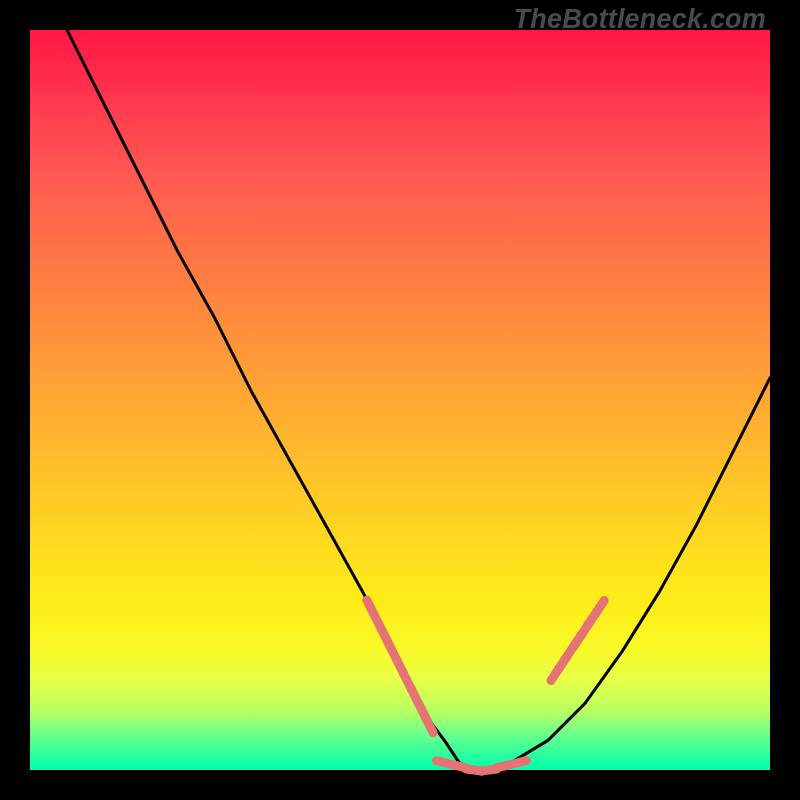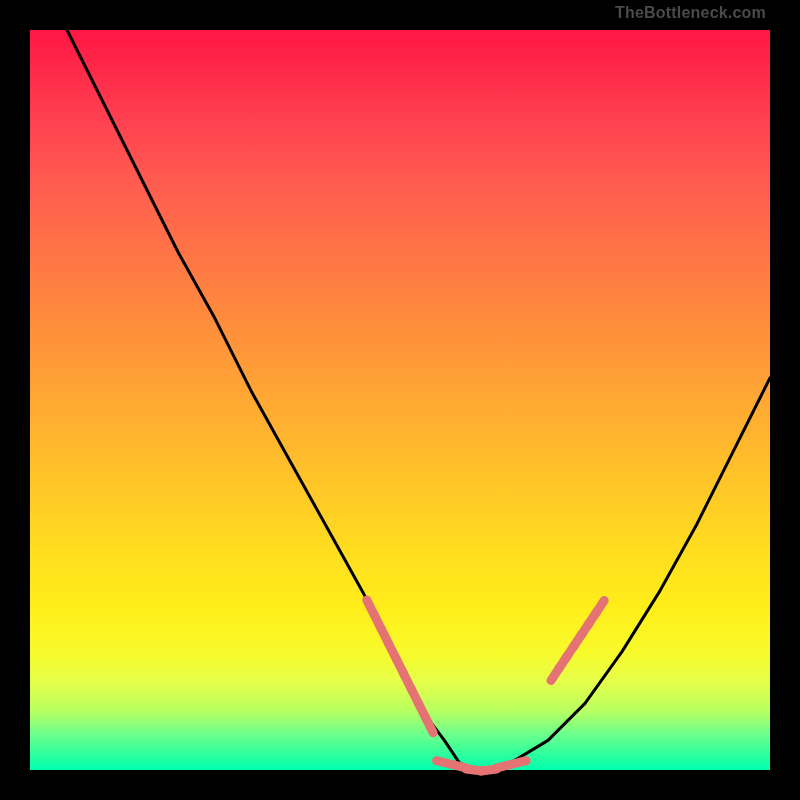--- a/index.html
+++ b/index.html
@@ -41,24 +41,25 @@
       #70ff8a 95%,
       #2aff9e 98%,
       #00ffb0 100%
     );
   }
   .watermark {
     position: absolute;
     top: 4px;
     right: 34px;
     color: #4a4a4a;
-    font-size: 16px;
+    font-size: 27px;
     font-weight: 600;
     letter-spacing: 0.2px;
     user-select: none;
+    font-style: italic;
   }
   svg.curve {
     position: absolute;
     left: 0;
     top: 0;
     width: 740px;
     height: 740px;
     overflow: visible;
   }
 </style>

